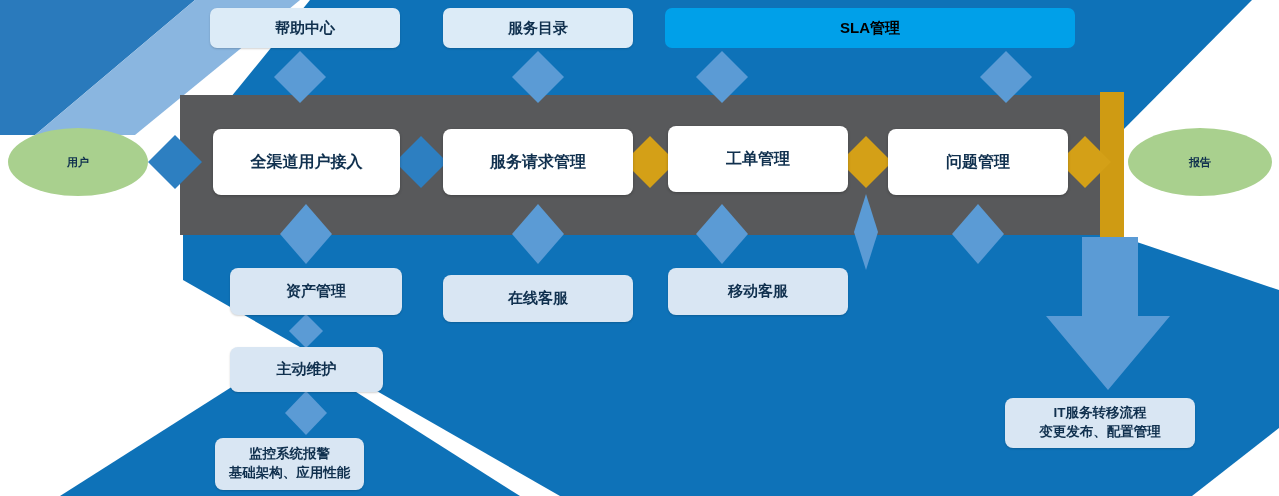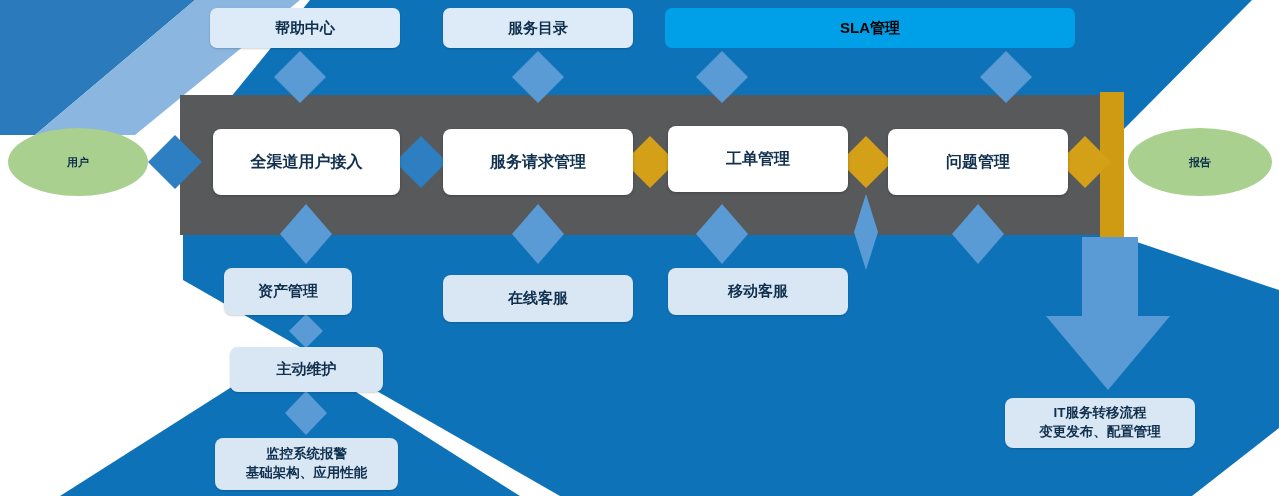--- a/index.html
+++ b/index.html
@@ -77,26 +77,26 @@
 
   <div class="node pill" style="left: 210px; top: 8px; width: 190px; height: 40px; background-color: rgb(220, 235, 247);">帮助中心</div>
   <div class="node pill" style="left: 443px; top: 8px; width: 190px; height: 40px; background-color: rgb(220, 235, 247);">服务目录</div>
   <div class="node sla-box" style="left: 665px; top: 8px; width: 410px; height: 40px; background-color: rgb(0, 160, 233);">SLA管理</div>
 
   <div class="node white-box" style="left:213px;top:129px;width:187px;height:66px;">全渠道用户接入</div>
   <div class="node white-box" style="left:443px;top:129px;width:190px;height:66px;">服务请求管理</div>
   <div class="node white-box" style="left:668px;top:126px;width:180px;height:66px;">工单管理</div>
   <div class="node white-box" style="left:888px;top:129px;width:180px;height:66px;text-align:center;">问题管理</div>
 
-  <div class="node sub" style="left: 224px; top: 268px; width: 128px; height: 47px; background-color: rgb(217, 230, 243);">资产管理</div>
+  <div class="node sub" style="left: 230px; top: 268px; width: 172px; height: 47px; background-color: rgb(217, 230, 243);">资产管理</div>
   <div class="node sub" style="left: 443px; top: 268px; width: 190px; height: 47px; background-color: rgb(217, 230, 243); margin-top: 7px;">在线客服</div>
   <div class="node sub" style="left: 668px; top: 268px; width: 180px; height: 47px; background-color: rgb(217, 230, 243);">移动客服</div>
 
   <div class="node sub" style="left: 230px; top: 347px; width: 153px; height: 45px; background-color: rgb(217, 230, 243);">主动维护</div>
-  <div class="node sub two-line" style="left: 215px; top: 438px; width: 183px; height: 52px; background-color: rgb(217, 230, 243);">
+  <div class="node sub two-line" style="left: 215px; top: 438px; width: 149px; height: 52px; background-color: rgb(217, 230, 243);">
     <span>监控系统报警</span>
     <span>基础架构、应用性能</span>
   </div>
 
   <div class="node sub two-line" style="left: 1005px; top: 398px; width: 190px; height: 50px; background-color: rgb(217, 230, 243);">
     <span>IT服务转移流程</span>
     <span>变更发布、配置管理</span>
   </div>
 
 </div>

